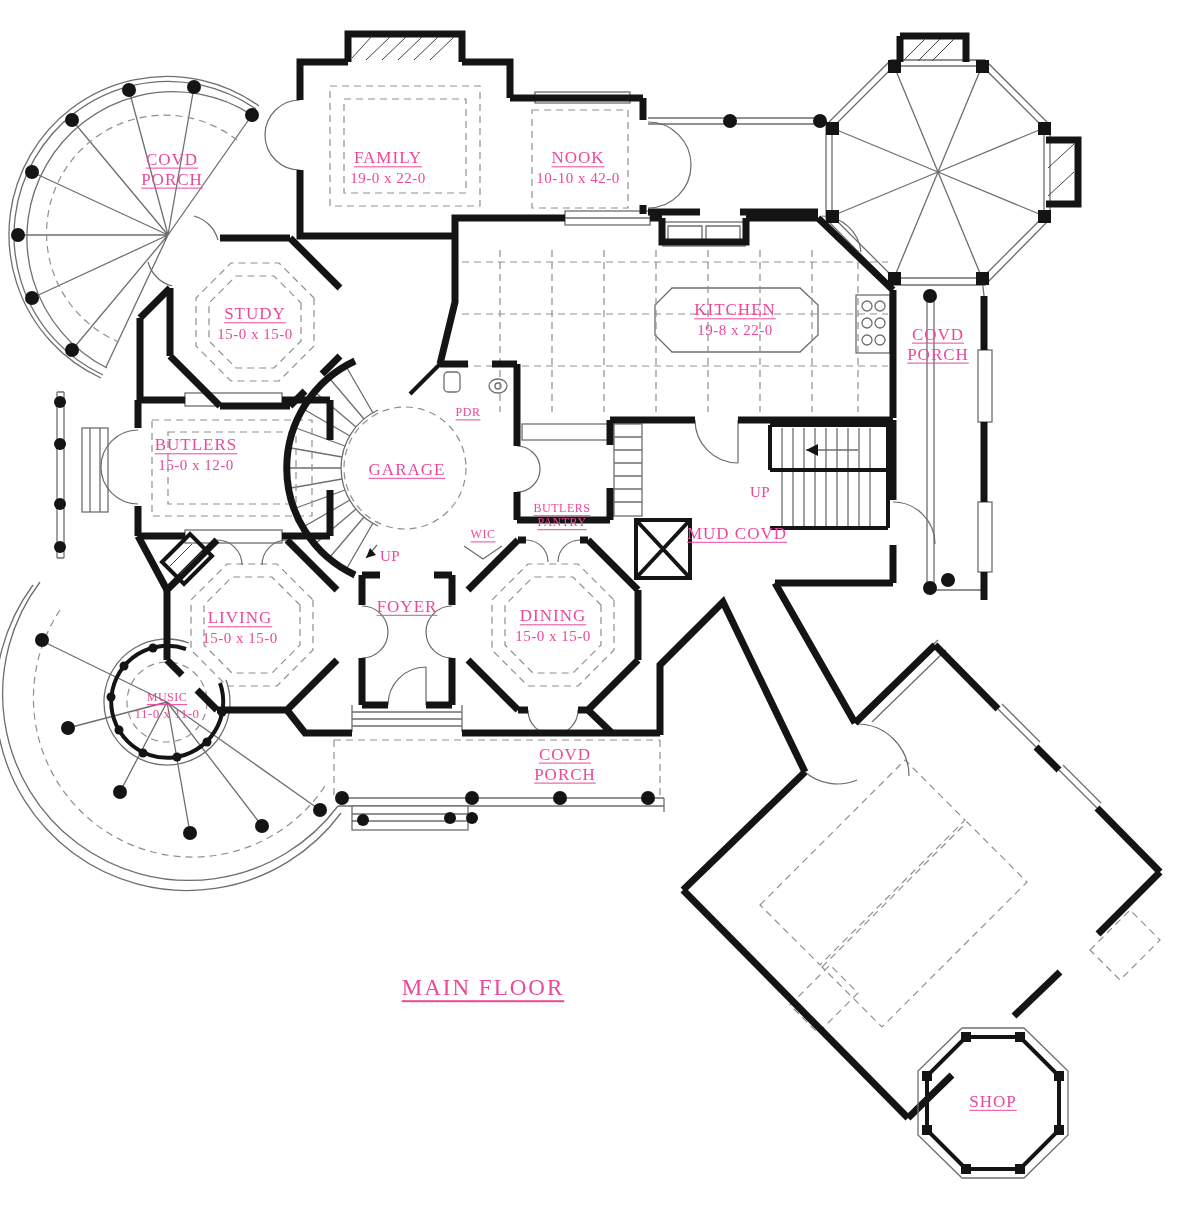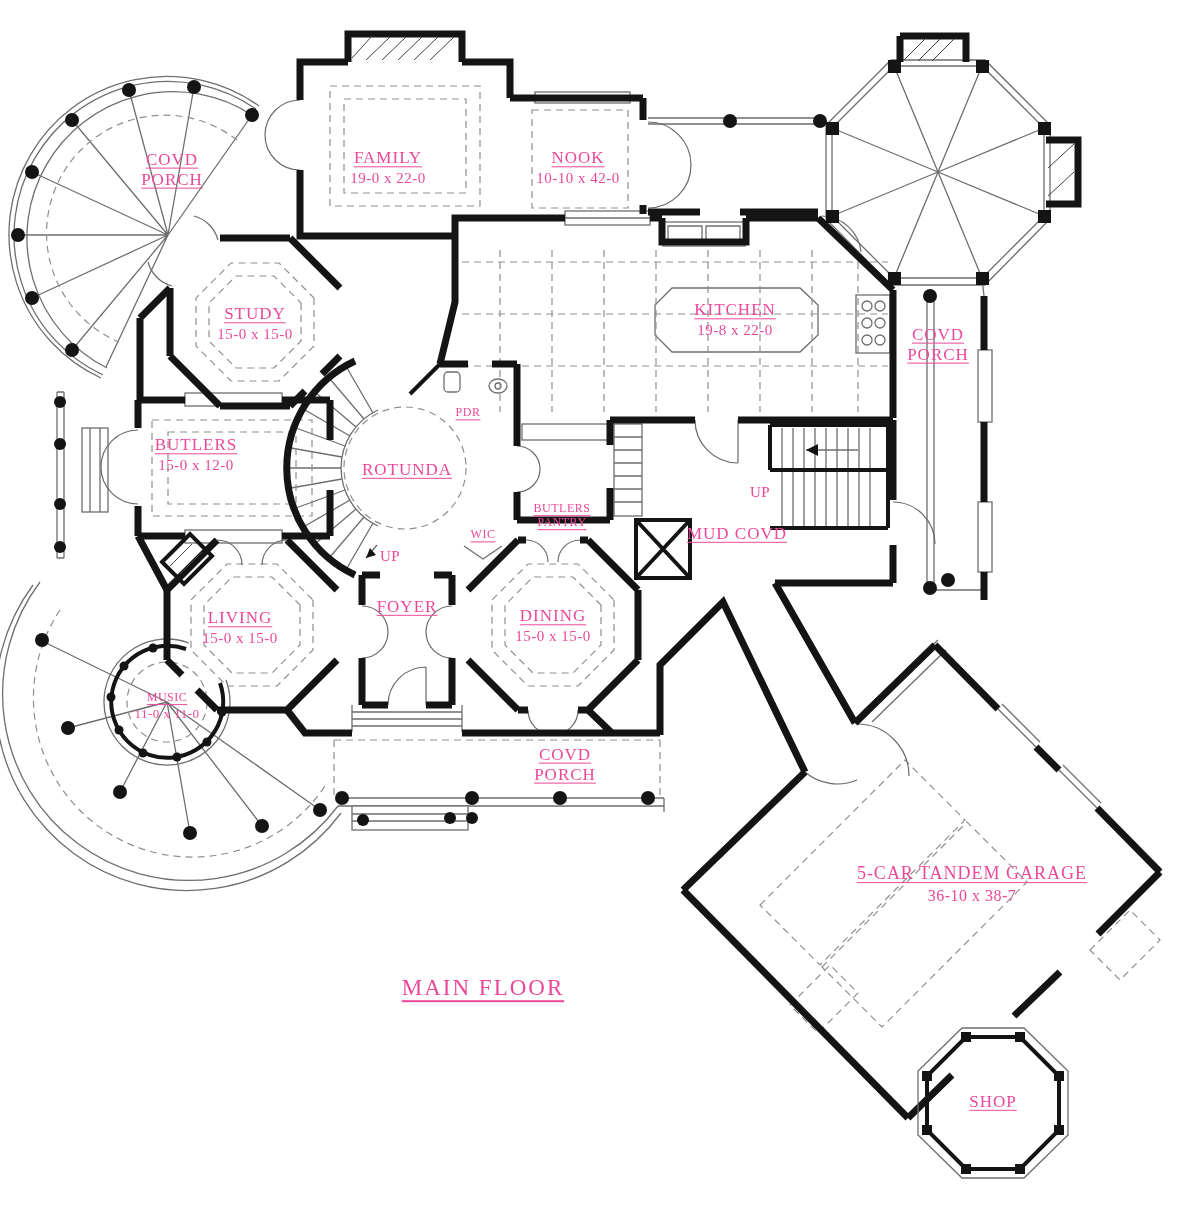--- a/index.html
+++ b/index.html
@@ -309,21 +309,21 @@
     <span class="dm">19-8 x 22-0</span>
   </div>
   <div class="lbl" style="left:938px;top:345px;width:76px">
     <span class="nm">COVD PORCH</span>
   </div>
   <div class="lbl" style="left:196px;top:455px">
     <span class="nm">BUTLERS</span>
     <span class="dm">15-0 x 12-0</span>
   </div>
   <div class="lbl" style="left:407px;top:470px">
-    <span class="nm">ROTUNDA</span>
+    <span class="nm">GARAGE</span>
   </div>
   <div class="lbl small" style="left:468px;top:411px">
     <span class="nm">PDR</span>
   </div>
   <div class="lbl small" style="left:562px;top:516px;width:86px">
     <span class="nm">BUTLERS PANTRY</span>
   </div>
   <div class="lbl small plain" style="left:760px;top:492px">
     <span class="nm">UP</span>
   </div>
@@ -347,24 +347,20 @@
     <span class="nm">DINING</span>
     <span class="dm">15-0 x 15-0</span>
   </div>
   <div class="lbl small" style="left:167px;top:704px">
     <span class="nm">MUSIC</span>
     <span class="dm" style="font-size:13px">11-0 x 11-0</span>
   </div>
   <div class="lbl" style="left:565px;top:765px;width:80px">
     <span class="nm">COVD PORCH</span>
   </div>
-  <div class="lbl big" style="left:972px;top:884px;width:300px">
-    <span class="nm">5-CAR TANDEM GARAGE</span>
-    <span class="dm">36-10 x 38-7</span>
-  </div>
   <div class="lbl" style="left:993px;top:1102px">
     <span class="nm">SHOP</span>
   </div>
   <div class="lbl title" style="left:483px;top:988px">
     <span class="nm">MAIN FLOOR</span>
   </div>
 
 </div>
 
 </body></html>

